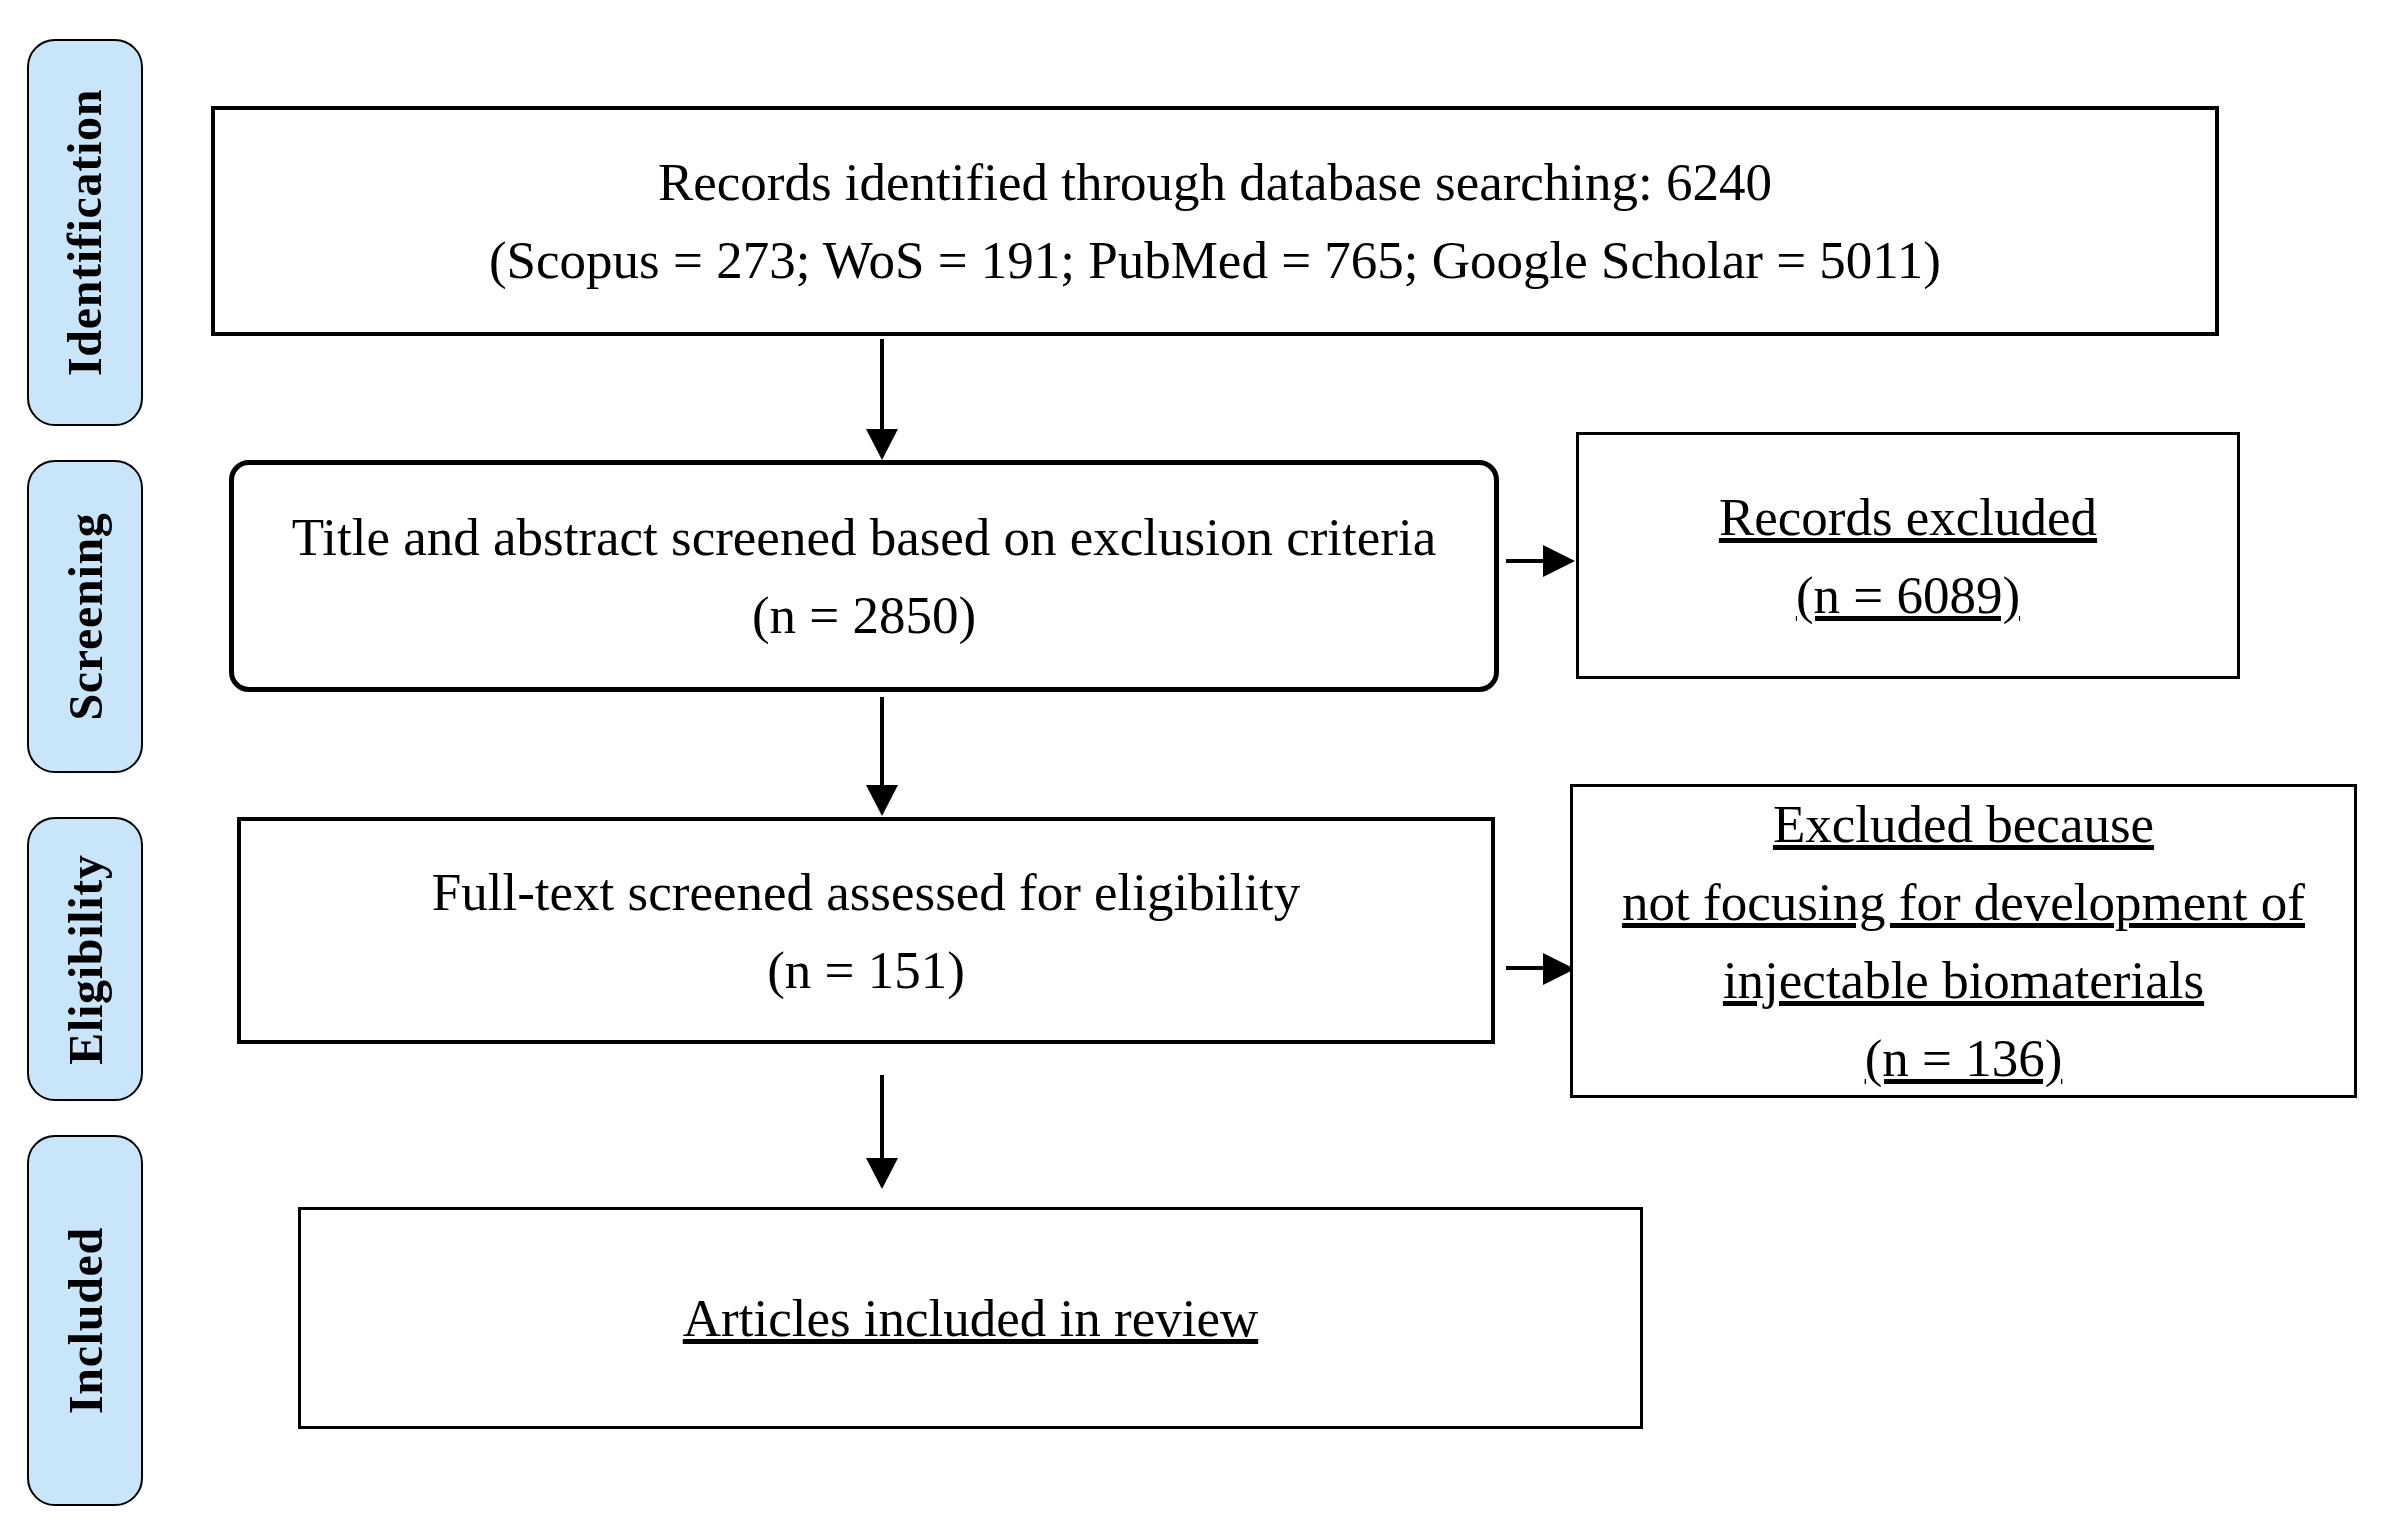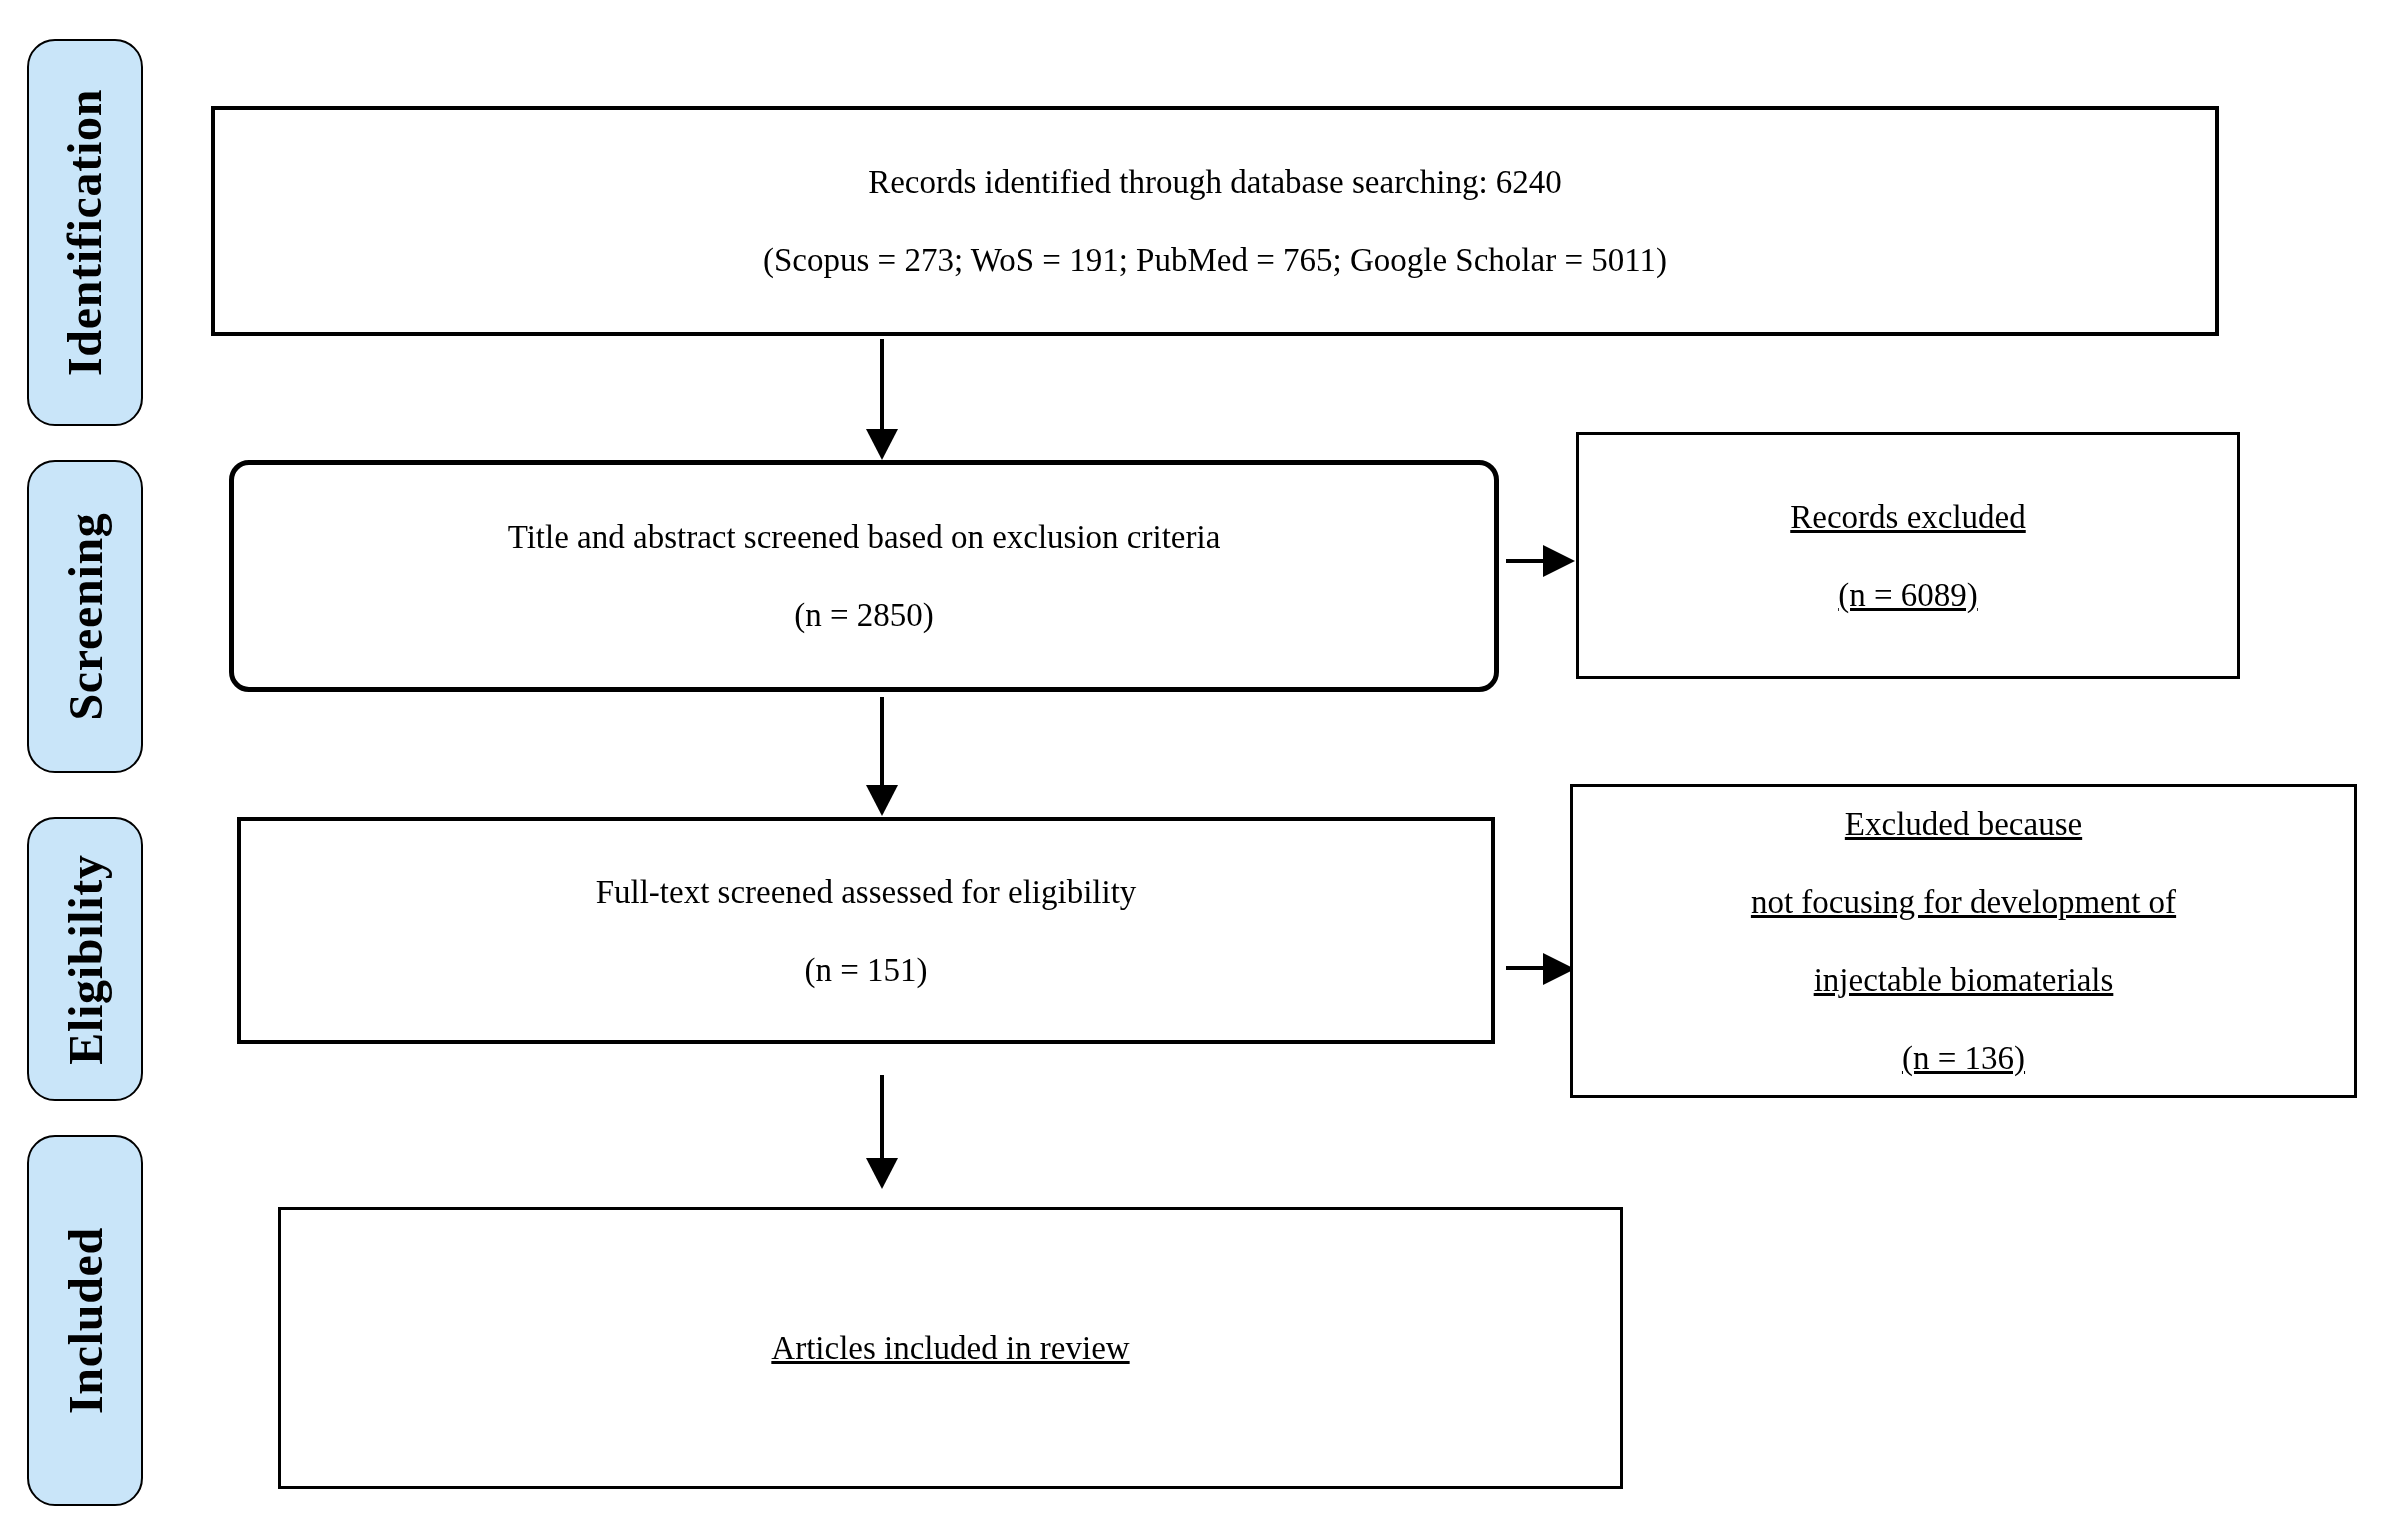--- a/index.html
+++ b/index.html
@@ -44,21 +44,21 @@
     box-sizing: border-box;
     background: #ffffff;
     border: 4.4px solid var(--box-border, #000000);
     display: flex;
     flex-direction: column;
     align-items: center;
     justify-content: center;
     text-align: center;
   }
   .fbox .line {
-    font-size: 33px;
+    font-size: 53px;
     line-height: 78px;
     white-space: nowrap;
   }
   .fbox.thin { border-width: 3.7px; text-decoration: underline; }
 
   
   .vline {
     position: absolute;
     width: 4.4px;
     background: #000000;
@@ -89,21 +89,21 @@
   #stage-identification { top: 39px;  height: 387px; }
   #stage-screening      { top: 460px; height: 313px; }
   #stage-eligibility    { top: 817px; height: 284px; }
   #stage-included       { top: 1135px; height: 371px; }
 
   #box-identified { left: 211px;  top: 106px;  width: 2008px; height: 230px; }
   #box-screened   { left: 229px;  top: 460px;  width: 1270px; height: 232px; border-width: 5.1px; border-radius: 20px; }
   #box-excluded-records { left: 1576px; top: 432px;  width: 664px;  height: 247px; }
   #box-fulltext   { left: 237px;  top: 817px; width: 1258px; height: 227px; }
   #box-excluded-reason { left: 1570px; top: 784px; width: 787px; height: 314px; }
-  #box-included   { left: 278px;  top: 1207px; width: 1345px; height: 282px; }
+  #box-included   { left: 298px;  top: 1207px; width: 1345px; height: 222px; }
 
   #arrow1-line { left: 880px; top: 339px;  height: 92px; }
   #arrow1-head { left: 866px; top: 429px; }
   #arrow2-line { left: 880px; top: 697px;  height: 90px; }
   #arrow2-head { left: 866px; top: 785px; }
   #arrow3-line { left: 880px; top: 1075px; height: 84px; }
   #arrow3-head { left: 866px; top: 1158px; }
 
   #arrow4-line { left: 1506px; top: 559px;  width: 40px; }
   #arrow4-head { left: 1543px; top: 545px; }

